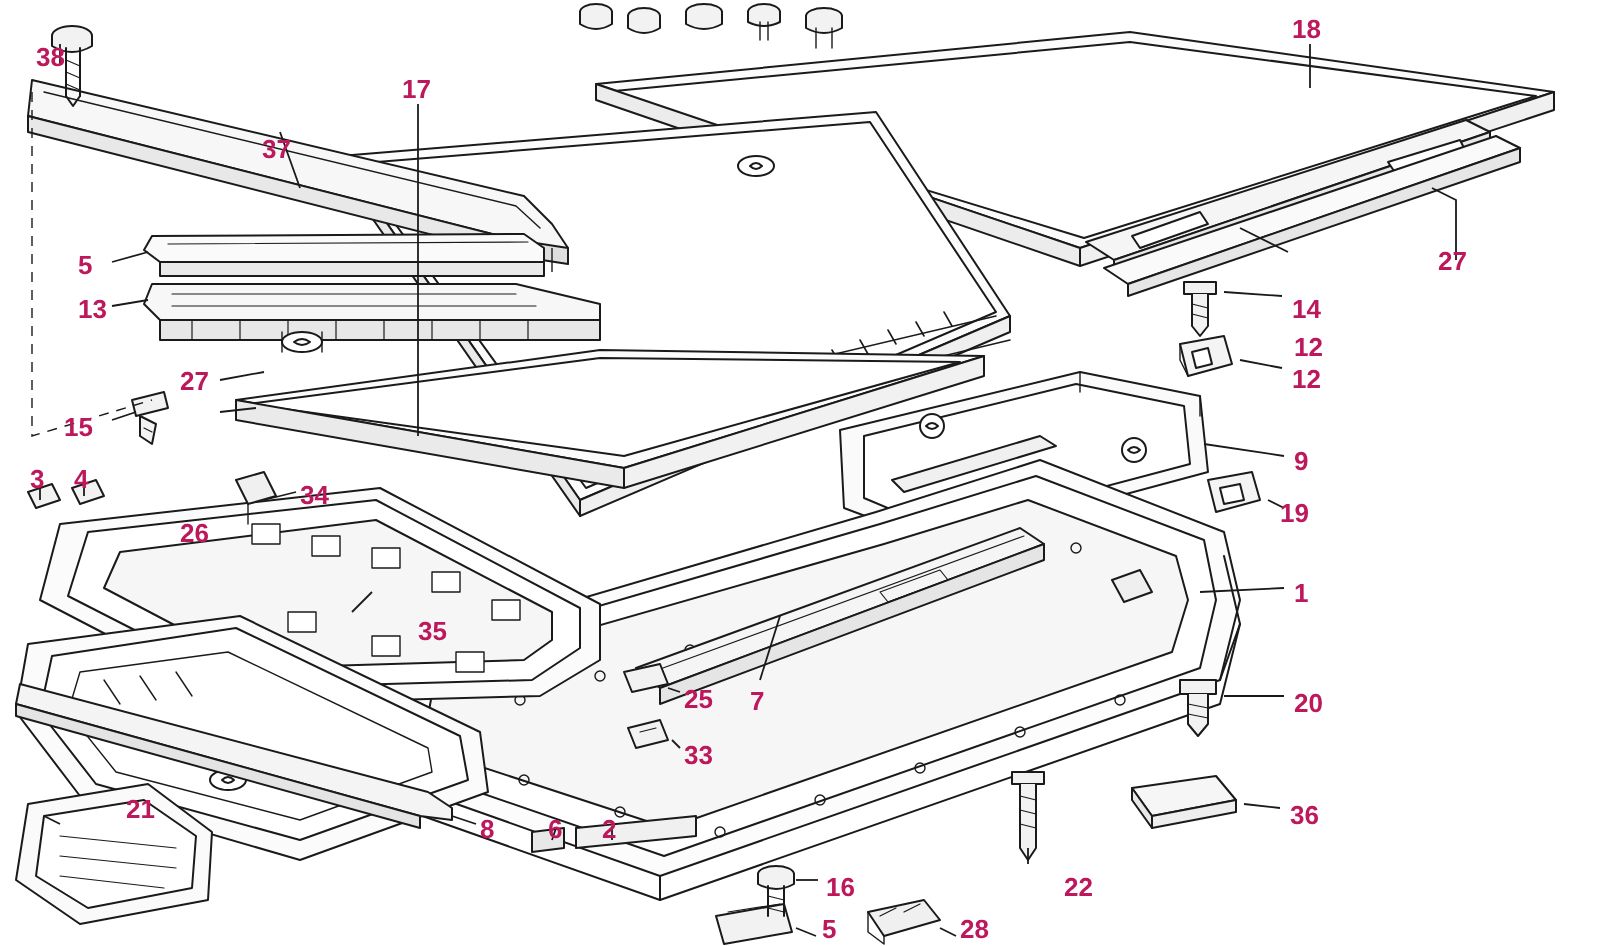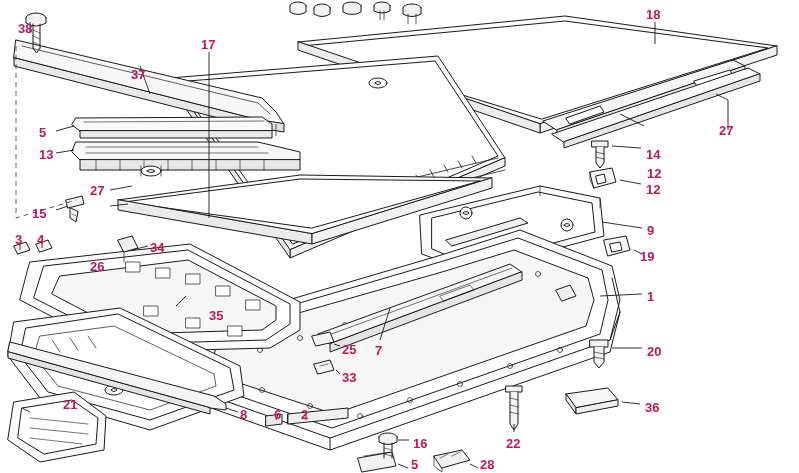--- a/index.html
+++ b/index.html
@@ -400,17 +400,17 @@
   <div class="callout" style="left:342px; top:343px;">25</div>
   <div class="callout" style="left:375px; top:344px;">7</div>
   <div class="callout" style="left:647px; top:345px;">20</div>
   <div class="callout" style="left:342px; top:371px;">33</div>
   <div class="callout" style="left:645px; top:401px;">36</div>
   <div class="callout" style="left:15px; top:398px;margin-left:48px;">21</div>
   <div class="callout" style="left:240px; top:408px;">8</div>
   <div class="callout" style="left:274px; top:408px;">6</div>
   <div class="callout" style="left:301px; top:408px;">2</div>
   <div class="callout" style="left:413px; top:437px;">16</div>
-  <div class="callout" style="left:506px; top:437px;">22</div>
+  <div class="callout" style="left:532px; top:437px;">22</div>
   <div class="callout" style="left:411px; top:458px;">5</div>
   <div class="callout" style="left:480px; top:458px;">28</div>
 
 </div>
 
 </body></html>

